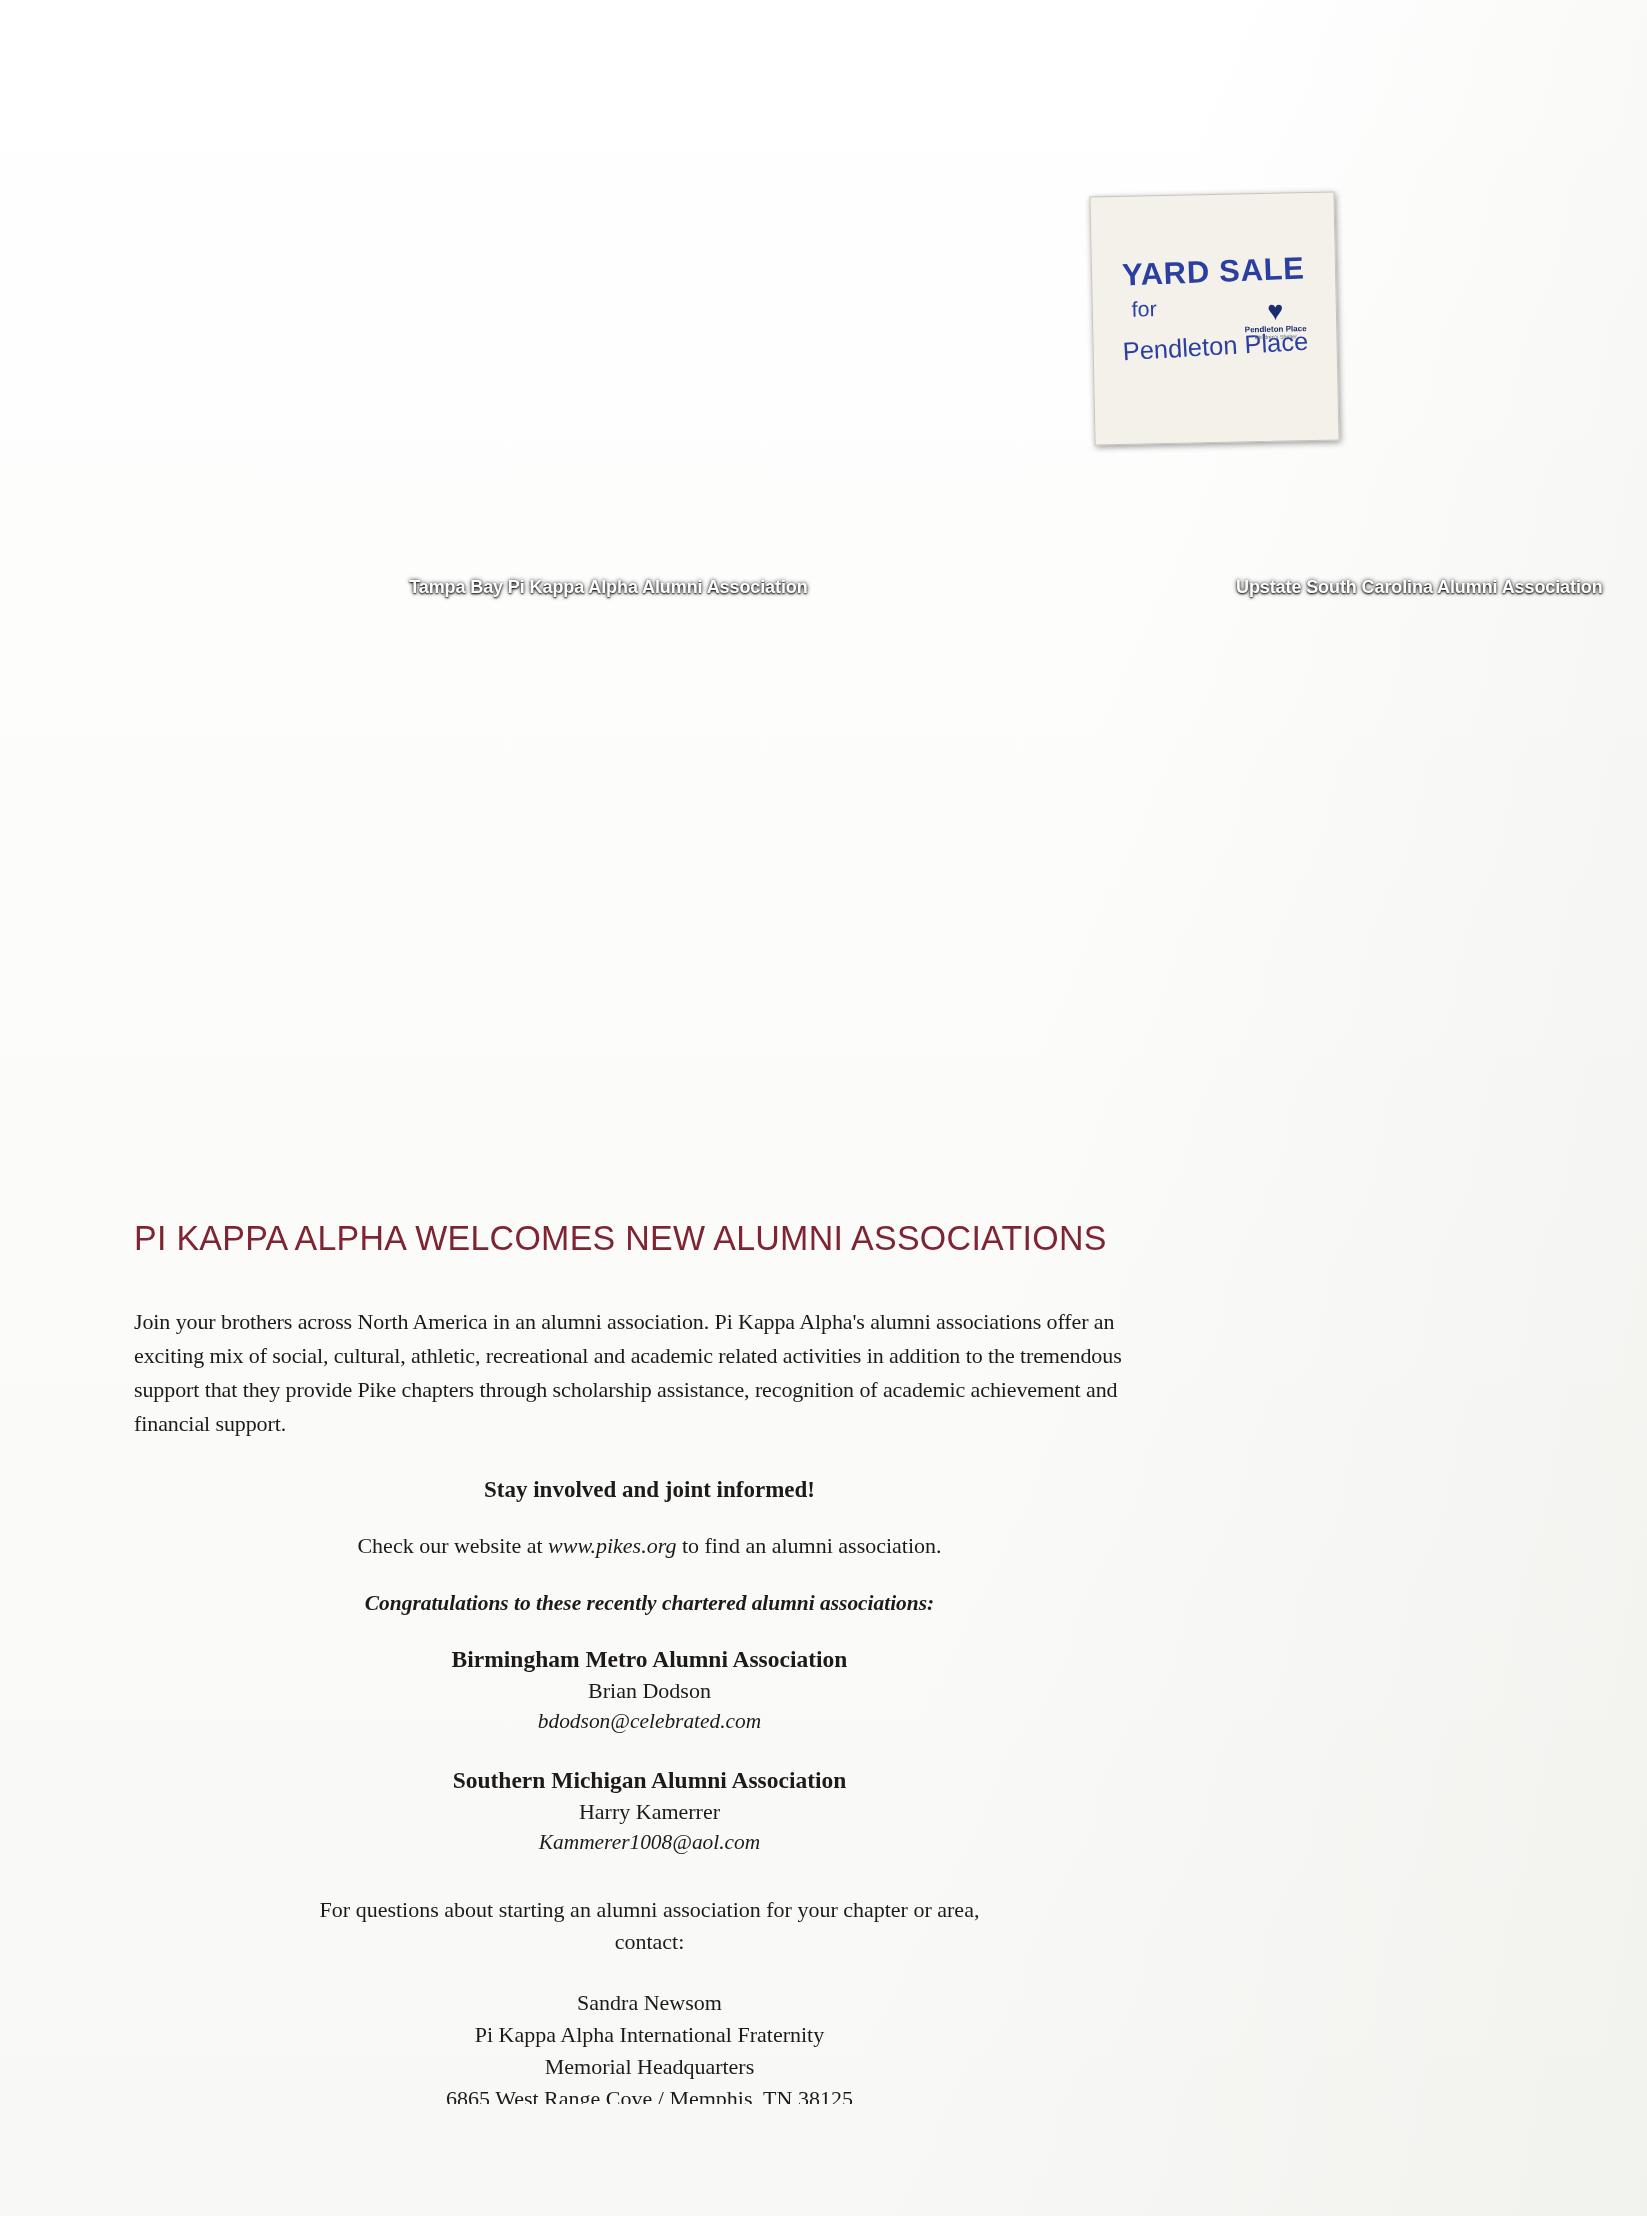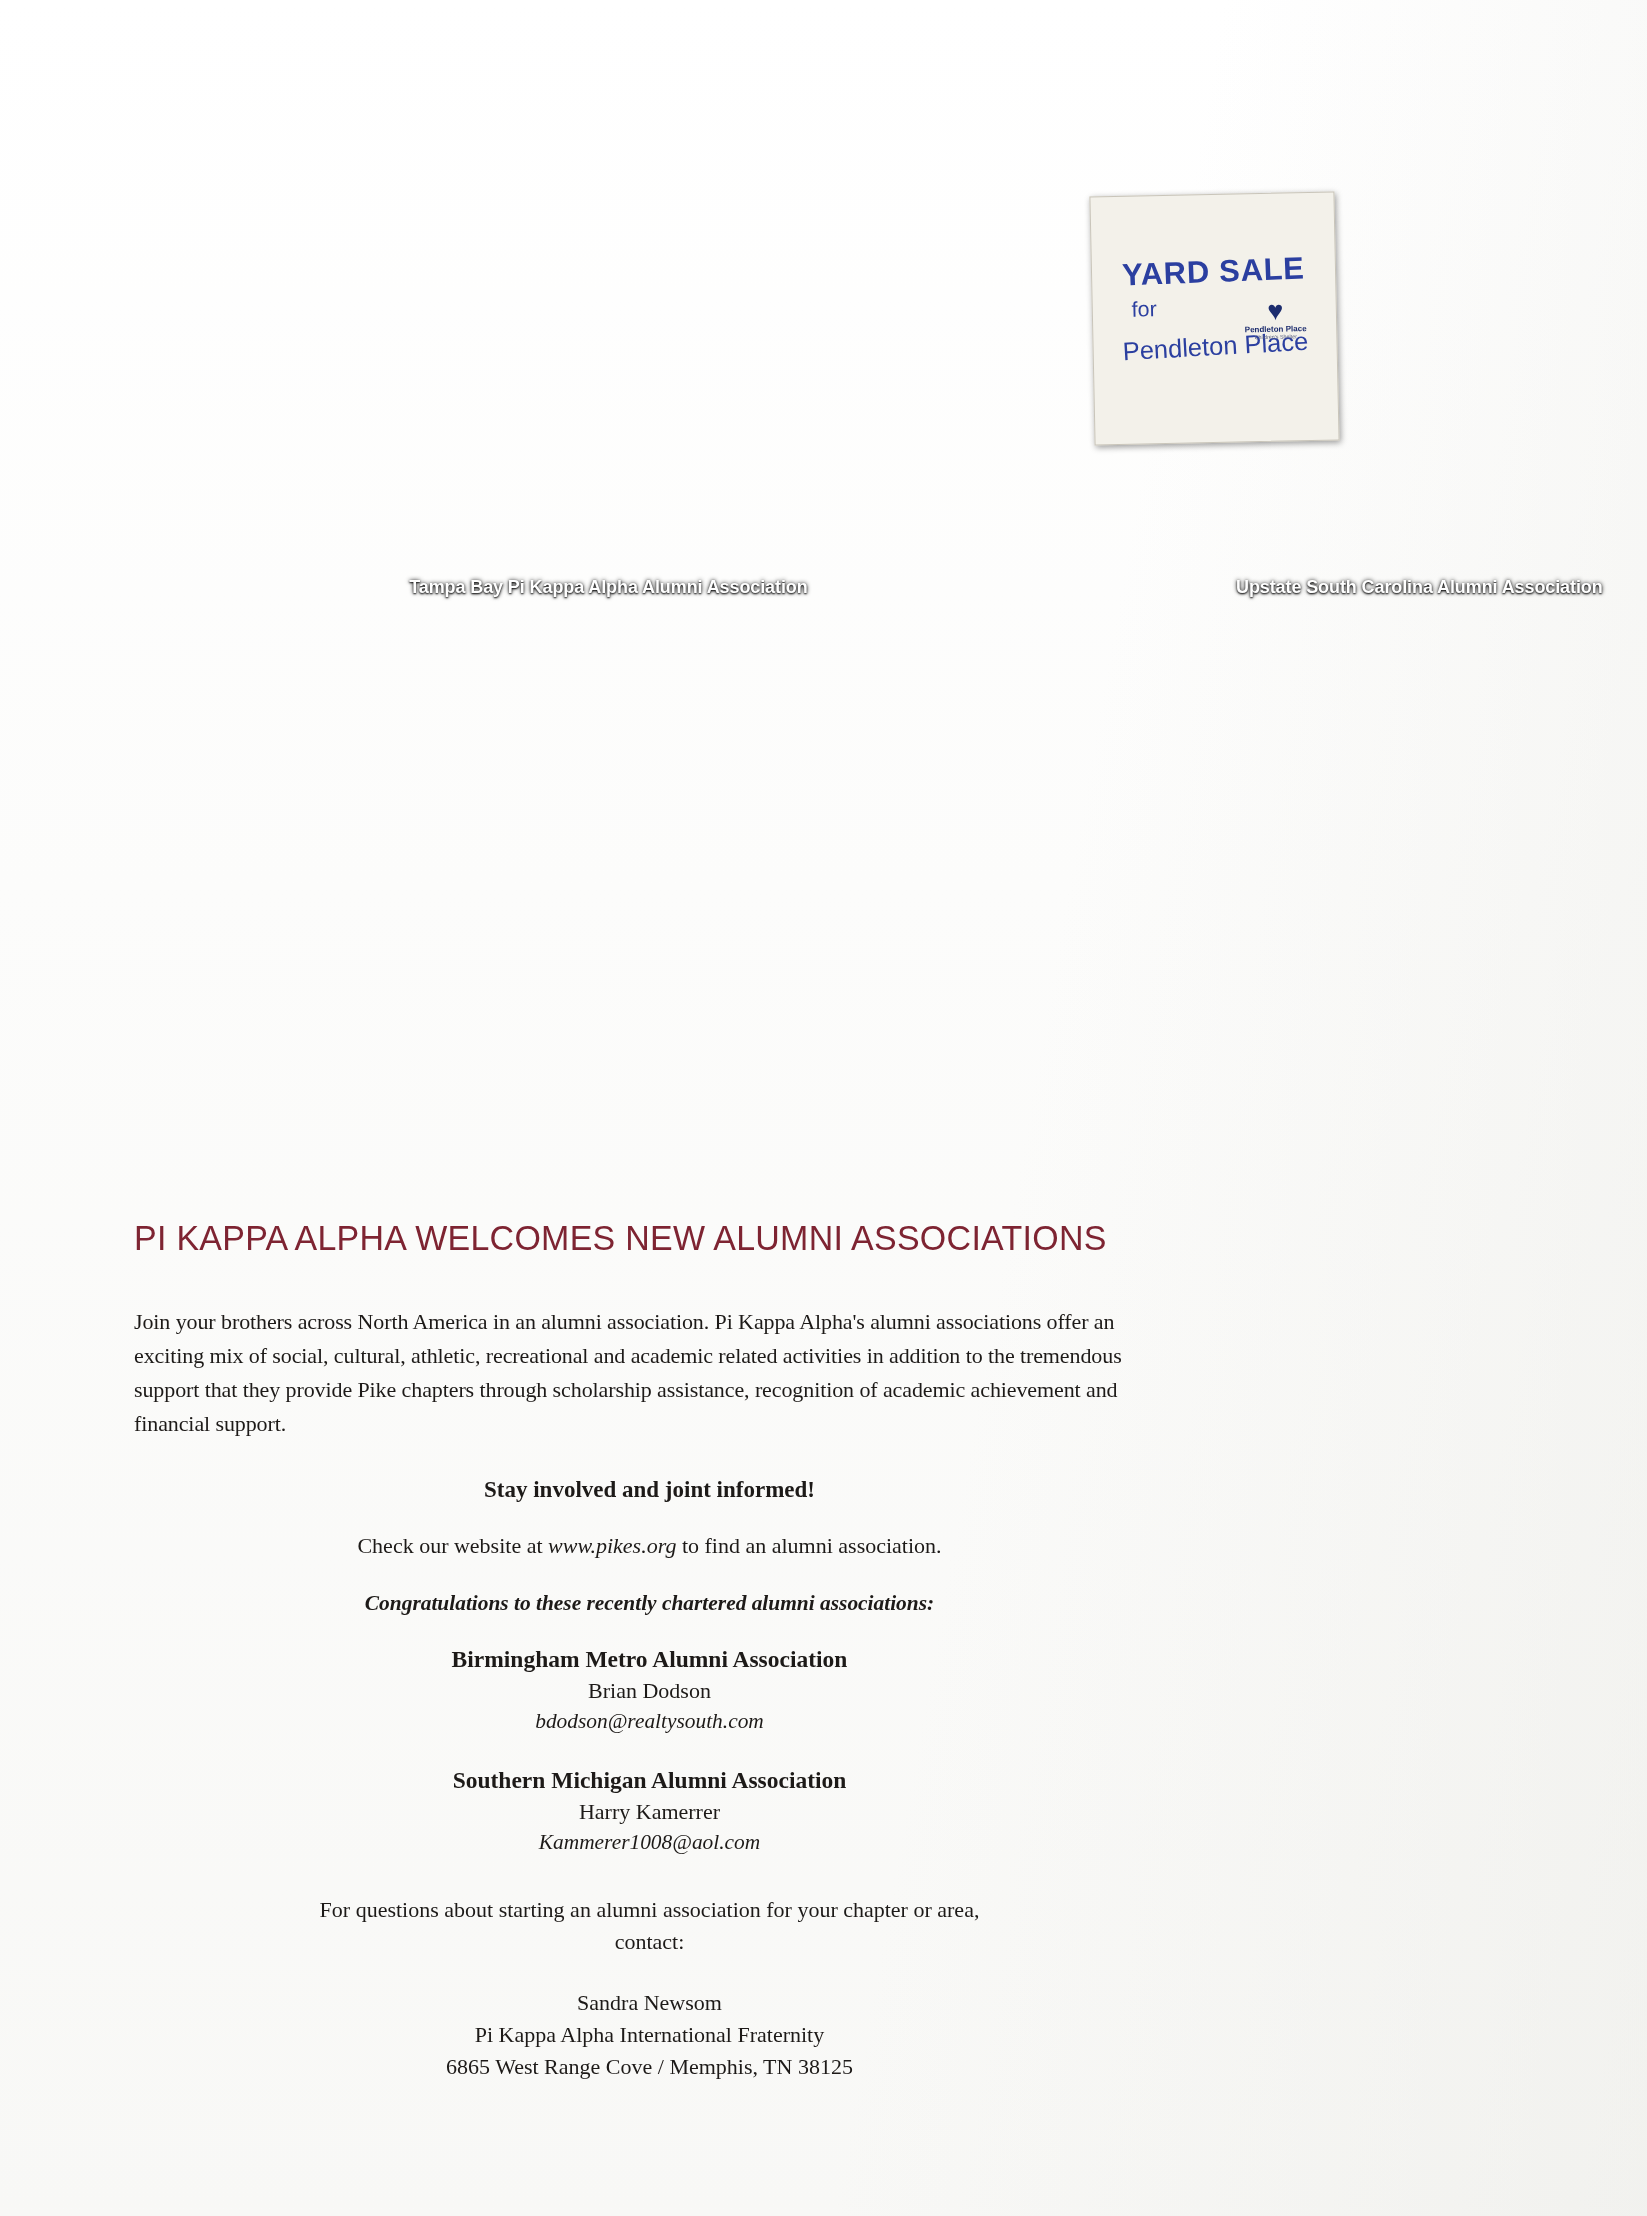--- a/index.html
+++ b/index.html
@@ -506,37 +506,38 @@
 
     <p class="ad-serif ad-cta">Stay involved and joint informed!</p>
 
     <p class="ad-serif ad-web"><span>Check our website at </span><i>www.pikes.org</i><span> to find an alumni association.</span></p>
 
     <p class="ad-serif ad-congrats">Congratulations to these recently chartered alumni associations:</p>
 
     <div class="ad-serif assoc">
       <div class="aname">Birmingham Metro Alumni Association</div>
       <div class="aperson">Brian Dodson</div>
-      <div class="aemail">bdodson@realtysouth.com</div>
+      <div class="aemail">bdodson@celebrated.com</div>
     </div>
 
     <div class="ad-serif assoc">
       <div class="aname">Southern Michigan Alumni Association</div>
       <div class="aperson">Harry Kamerrer</div>
       <div class="aemail">Kammerer1008@aol.com</div>
     </div>
 
     <p class="ad-serif ad-questions">
       <span>For questions about starting an alumni association for your chapter or area,</span><br>
       <span>contact:</span>
     </p>
 
     <div class="ad-serif ad-contact">
       <div>Sandra Newsom</div>
       <div>Pi Kappa Alpha International Fraternity</div>
+      <div>Memorial Headquarters</div>
       <div>6865 West Range Cove / Memphis, TN 38125</div>
 
     </div>
   </div>
 </div>
 
 <div class="footer-left">68 · SPRING 2011</div>
 <div class="footer-right">SHIELD &amp; DIAMOND</div>
 
 <div class="page-scan"></div>

